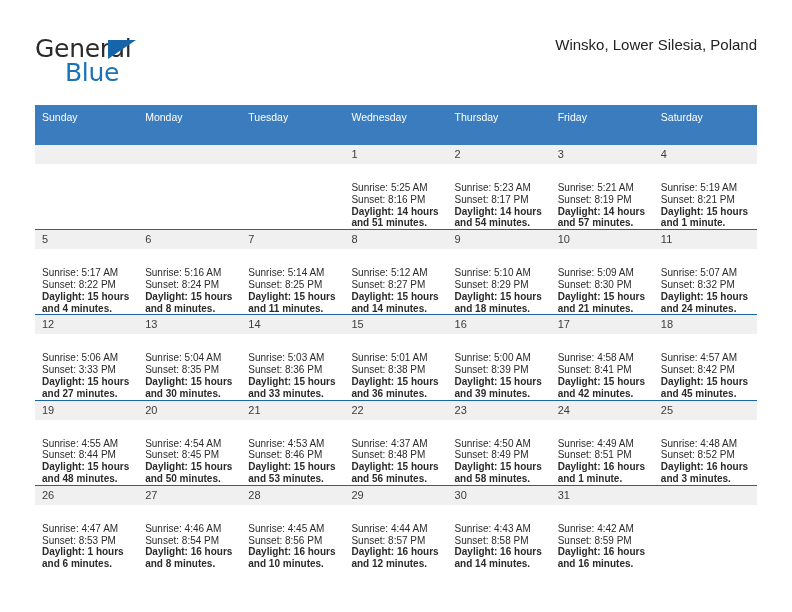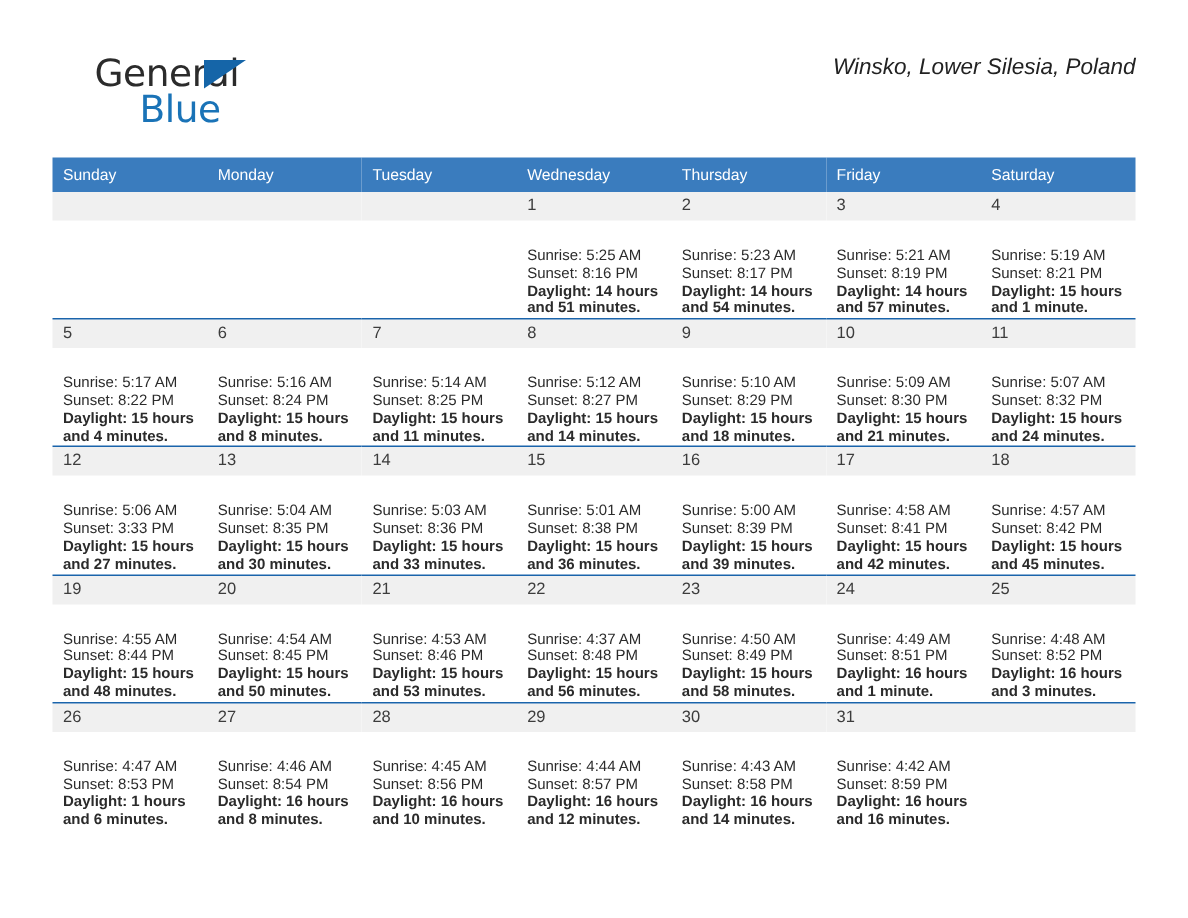--- a/index.html
+++ b/index.html
@@ -28,21 +28,20 @@
     top: 28px;
     right: 35px;
     height: 68px;
   }
   .brand {
     position: absolute;
     left: 0;
     top: 6px;
     width: 220px;
     height: 56px;
-    margin-left: 28px;
   }
   .brand-general {
     position: absolute;
     left: 0;
     top: 0;
     font-size: 25px;
     letter-spacing: -0.3px;
     color: #2b2b2b;
     font-family: "DejaVu Sans", sans-serif;
   }
@@ -77,39 +76,38 @@
     color: #222222;
     line-height: 32px;
     white-space: nowrap;
   }
   .cal-subtitle {
     font-size: 15px;
     color: #222222;
     line-height: 22px;
     margin-top: 6px;
     white-space: nowrap;
-    font-style: italic;
   }
 
   
   .calendar {
     position: absolute;
     left: 35px;
     top: 105px;
     width: 722px;
     border-collapse: collapse;
     table-layout: fixed;
   }
   .calendar th {
     background: #3a7cbe;
     color: #ffffff;
     font-size: 10.5px;
     font-weight: normal;
     text-align: left;
-    padding: 5px 0 5px 7px;
+    padding: 5px 0 22px 7px;
     height: 13px;
     border: none;
   }
   .calendar td {
     vertical-align: top;
     padding: 0;
     border: none;
     border-top: 1px solid #1a64ab;
     height: 77px;
     width: 103.1px;

